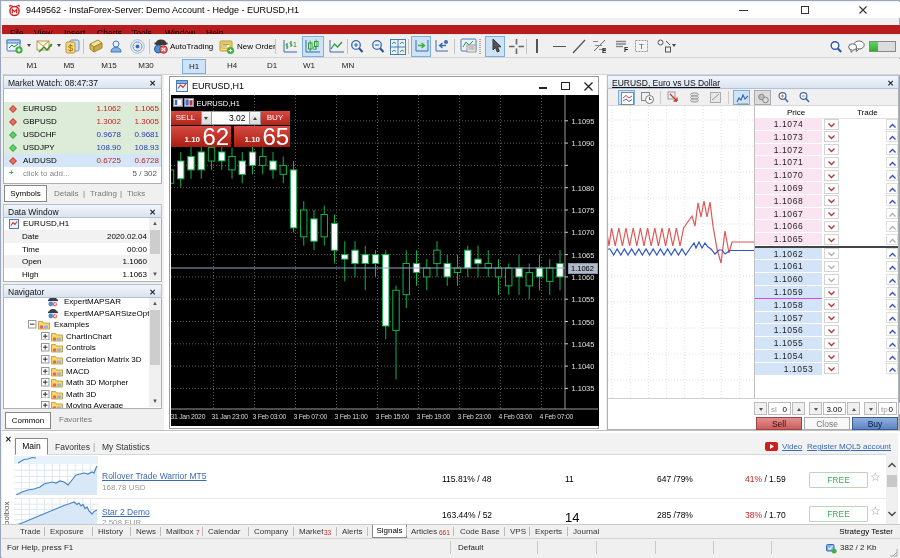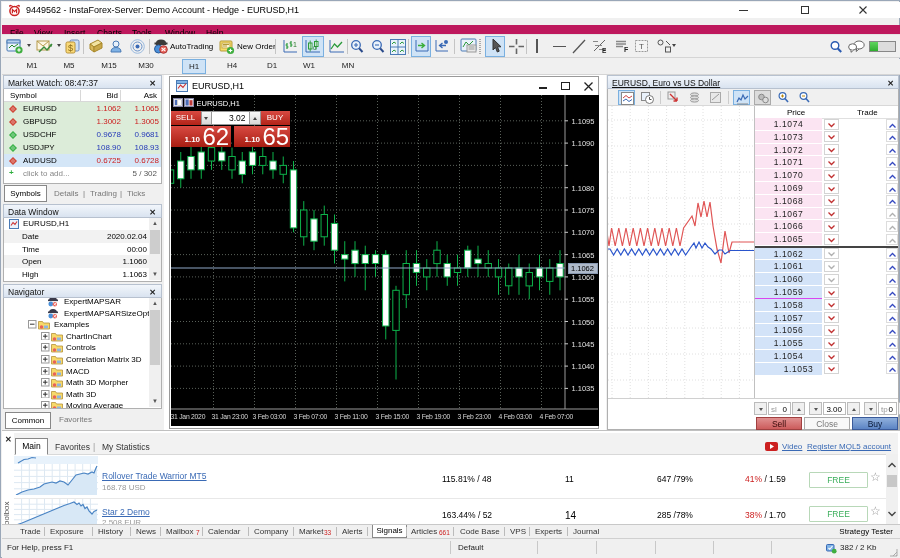--- a/index.html
+++ b/index.html
@@ -18,21 +18,21 @@
         <circle cx="6.5" cy="7" r="4.6" fill="none" stroke="#cc2222" stroke-width="1.5"></circle>
         <path d="M4.4 9.2 L4.4 5.4 L6.5 7.6 L8.6 5.4 L8.6 9.2" fill="none" stroke="#cc2222" stroke-width="1.2"></path>
       </svg>
       <div class="abs" style="left:24px;top:3px;font-size:9px;color:#000;">9449562 - InstaForex-Server: Demo Account - Hedge - EURUSD,H1</div>
       <div class="abs" style="left:737px;top:8px;width:9px;height:1px;background:#333;"></div>
       <div class="abs" style="left:799px;top:4px;width:8px;height:8px;border:1px solid #333;"></div>
       <svg class="abs" style="left:857px;top:4px" width="8" height="8" viewBox="0 0 8 8">
         <path d="M0.5 0.5 L7.5 7.5 M7.5 0.5 L0.5 7.5" stroke="#333" stroke-width="1.1"></path>
       </svg>
     </div>
-    <div class="abs" style="left:1px;top:24px;width:898px;height:16px;background:#be185d;font-size:8.5px;">
+    <div class="abs" style="left:1px;top:24px;width:898px;height:16px;background:#b91c1c;font-size:8.5px;">
       <div class="abs" style="left:8px;top:3px;">File</div>
       <div class="abs" style="left:32px;top:3px;">View</div>
       <div class="abs" style="left:62px;top:3px;">Insert</div>
       <div class="abs" style="left:95px;top:3px;">Charts</div>
       <div class="abs" style="left:130px;top:3px;">Tools</div>
       <div class="abs" style="left:163px;top:3px;">Window</div>
       <div class="abs" style="left:204px;top:3px;">Help</div>
     </div>
     <div class="abs" style="left:1px;top:33px;width:898px;height:24px;background:#f0f0f0;border-top:1px solid #e4e4e4;border-bottom:1px solid #d5d5d5;">
       <svg class="abs" style="left:4px;top:3px" width="18" height="17" viewBox="0 0 18 17">
@@ -196,27 +196,20 @@
       <div class="abs" style="left:218px;top:0px;width:24px;height:15px;text-align:center;line-height:14px;">H4</div>
       <div class="abs" style="left:258px;top:0px;width:24px;height:15px;text-align:center;line-height:14px;">D1</div>
       <div class="abs" style="left:295px;top:0px;width:24px;height:15px;text-align:center;line-height:14px;">W1</div>
       <div class="abs" style="left:334px;top:0px;width:24px;height:15px;text-align:center;line-height:14px;">MN</div>
     </div>
     <div class="abs hdr" style="left:2px;top:74px;width:159px;height:14px;">
       <span style="position:absolute;left:4px;top:2px;">Market Watch: 08:47:37</span>
       <span class="x" style="position:absolute;right:5px;top:3px;">✕</span>
     </div>
     <div class="abs" style="left:2px;top:88px;width:159px;height:95px;background:#fff;border:1px solid #b0b0b0;border-top:none;font-size:8px;">
-      <div class="abs" style="left:0;top:0;width:157px;height:13px;background:#fff;border-bottom:1px solid #d8d8d8;">
-        <span style="position:absolute;left:6px;top:2px;">Symbol</span>
-        <span style="position:absolute;right:43px;top:2px;">Bid</span>
-        <span style="position:absolute;right:4px;top:2px;">Ask</span>
-        <div class="abs" style="left:76px;top:1px;width:1px;height:11px;background:#d8d8d8;"></div>
-        <div class="abs" style="left:116px;top:1px;width:1px;height:11px;background:#d8d8d8;"></div>
-      </div>
       <div class="abs" style="left:0;top:13px;width:157px;height:13px;background:#dcecd9;">
         <svg style="position:absolute;left:5px;top:2.5px" width="8" height="8" viewBox="0 0 8 8">
           <path d="M4 0 L8 4 L4 8 L0 4 Z" fill="#cc3a2a"></path>
           <path d="M4 1.3 L6.7 4 L4 6.7 L1.3 4 Z" fill="#fff" fill-opacity="0.3"></path>
         </svg>
         <span style="position:absolute;left:19px;top:2px;">EURUSD</span>
         <span style="position:absolute;right:40px;top:2px;color:#cc2020;">1.1062</span>
         <span style="position:absolute;right:2px;top:2px;color:#cc2020;">1.1065</span>
       </div>
       <div class="abs" style="left:0;top:26px;width:157px;height:13px;background:#dcecd9;">
@@ -1077,21 +1070,21 @@
         <line x1="0" y1="5.2" x2="84" y2="5.2" stroke="#dde8f2"></line>
         <line x1="0" y1="10.4" x2="84" y2="10.4" stroke="#dde8f2"></line>
         <line x1="0" y1="15.6" x2="84" y2="15.6" stroke="#dde8f2"></line>
         <line x1="0" y1="20.8" x2="84" y2="20.8" stroke="#dde8f2"></line>
         <path d="M2.0,26.0 L8.0,24.0 L14.0,21.5 L20.0,19.0 L26.0,16.5 L32.0,14.0 L38.0,11.5 L44.0,9.0 L50.0,6.5 L56.0,4.5 L60.0,3.0 L63.0,5.5 L65.0,4.0 L67.0,7.0 L69.0,5.5 L71.0,9.5 L73.0,8.0 L75.0,12.0 L78.0,15.0 L80.0,12.5 L83.0,11.0 L83.0,26 L2.0,26 Z" fill="#d8e8f6"></path>
         <path d="M2.0,26.0 L8.0,24.0 L14.0,21.5 L20.0,19.0 L26.0,16.5 L32.0,14.0 L38.0,11.5 L44.0,9.0 L50.0,6.5 L56.0,4.5 L60.0,3.0 L63.0,5.5 L65.0,4.0 L67.0,7.0 L69.0,5.5 L71.0,9.5 L73.0,8.0 L75.0,12.0 L78.0,15.0 L80.0,12.5 L83.0,11.0" stroke="#4a84c4" fill="none" stroke-width="1.2"></path>
       </svg>
       <div class="abs" style="left:100px;top:76px;font-size:8.5px;color:#3a6ab5;text-decoration:underline;">Star 2 Demo</div>
       <div class="abs" style="left:100px;top:87px;font-size:8px;color:#999;">2 508 EUR</div>
       <div class="abs" style="left:440px;top:79px;font-size:8.5px;">163.44% / 52</div>
-      <div class="abs" style="left:563px;top:79px;font-size:10px;">14</div>
+      <div class="abs" style="left:563px;top:79px;font-size:13px;">14</div>
       <div class="abs" style="left:655px;top:79px;font-size:8.5px;">285 /78%</div>
       <div class="abs" style="left:743px;top:79px;font-size:8.5px;"><span style="color:#cc2020;">38%</span> / 1.70</div>
       <div class="abs" style="left:807px;top:75px;width:59px;height:16px;border:1px solid #b8d8b8;border-radius:1px;text-align:center;font-size:8.5px;line-height:15px;color:#3aae5a;">FREE</div>
       <div class="abs" style="left:868px;top:73px;font-size:12px;color:#999;">☆</div>
       <div class="abs" style="left:884px;top:23px;width:12px;height:71px;background:#f0f0f0;">
         <svg style="position:absolute;left:2px;top:8px" width="8" height="6" viewBox="0 0 8 6">
           <path d="M0.5 5 L4 1.5 L7.5 5" stroke="#444" stroke-width="1.4" fill="none"></path>
         </svg>
         <div style="position:absolute;left:1px;top:21px;width:10px;height:12px;background:#c8c8c8;"></div>
         <svg style="position:absolute;left:2px;top:57px" width="8" height="6" viewBox="0 0 8 6">

